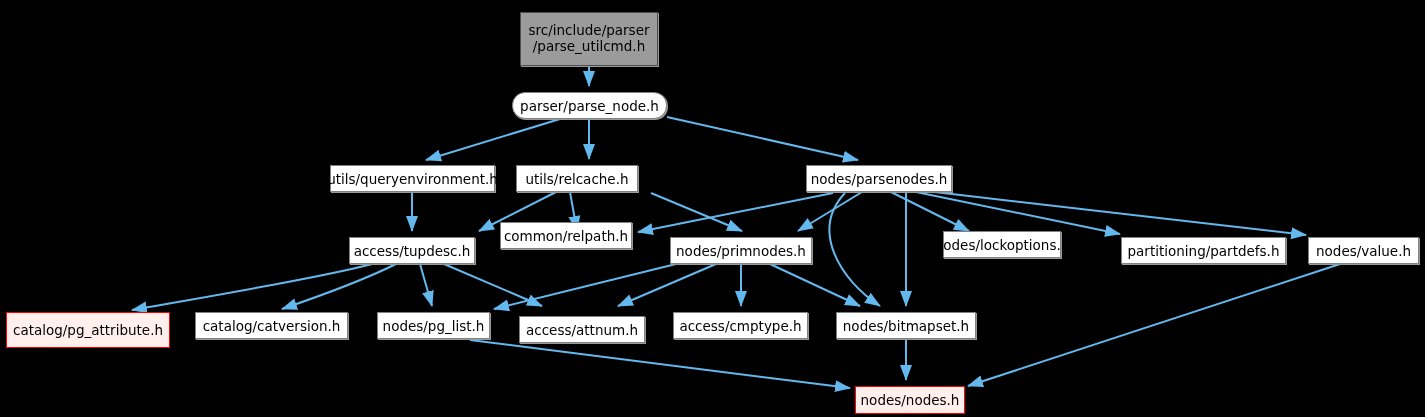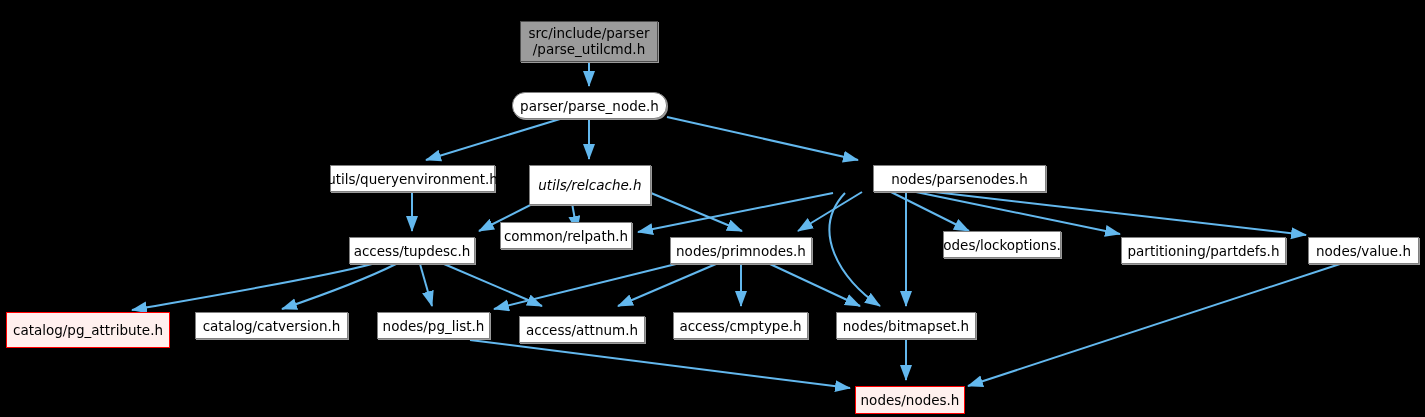--- a/index.html
+++ b/index.html
@@ -45,31 +45,31 @@
         <path d="M676,264 L494,309" fill="none" stroke="#63b8ee" stroke-width="2" marker-end="url(#ah)"></path>
         <path d="M716,264 L618,306" fill="none" stroke="#63b8ee" stroke-width="2" marker-end="url(#ah)"></path>
         <path d="M741,264 L741,306" fill="none" stroke="#63b8ee" stroke-width="2" marker-end="url(#ah)"></path>
         <path d="M770,264 L860,306" fill="none" stroke="#63b8ee" stroke-width="2" marker-end="url(#ah)"></path>
         <path d="M470,340 L850,388" fill="none" stroke="#63b8ee" stroke-width="2" marker-end="url(#ah)"></path>
         <path d="M906,339 L906,380" fill="none" stroke="#63b8ee" stroke-width="2" marker-end="url(#ah)"></path>
         <path d="M1340,264 L968,386" fill="none" stroke="#63b8ee" stroke-width="2" marker-end="url(#ah)"></path>
       </g>
   </svg>
   <div id="nodes-layer">
-      <div class="node-box root two-line" style="left: 520px; top: 21px; width: 138px; height: 41px;"><span>src/include/parser</span><span>/parse_utilcmd.h</span></div>
+      <div class="node-box root two-line" style="left: 520px; top: 12px; width: 138px; height: 54px;"><span>src/include/parser</span><span>/parse_utilcmd.h</span></div>
       <div class="node-box" style="left: 512px; top: 92px; width: 155px; height: 27px; border-radius: 13px;">
         <span>parser/parse_node.h</span>
       </div>
       <div class="node-box" style="left: 324px; top: 165px; width: 165px; height: 27px; margin-left: 6px;">
         <span>utils/queryenvironment.h</span>
       </div>
-      <div class="node-box" style="left: 529px; top: 165px; width: 122px; height: 40px; font-style: italic;">
+      <div class="node-box" style="left: 516px; top: 165px; width: 122px; height: 27px;">
         <span>utils/relcache.h</span>
       </div>
-      <div class="node-box" style="left: 873px; top: 165px; width: 173px; height: 27px;">
+      <div class="node-box" style="left: 806px; top: 165px; width: 146px; height: 27px;">
         <span>nodes/parsenodes.h</span>
       </div>
       <div class="node-box" style="left: 349px; top: 237px; width: 126px; height: 27px;">
         <span>access/tupdesc.h</span>
       </div>
       <div class="node-box" style="left: 500px; top: 222px; width: 132px; height: 27px;">
         <span>common/relpath.h</span>
       </div>
       <div class="node-box" style="left: 670px; top: 237px; width: 142px; height: 27px;">
         <span>nodes/primnodes.h</span>

